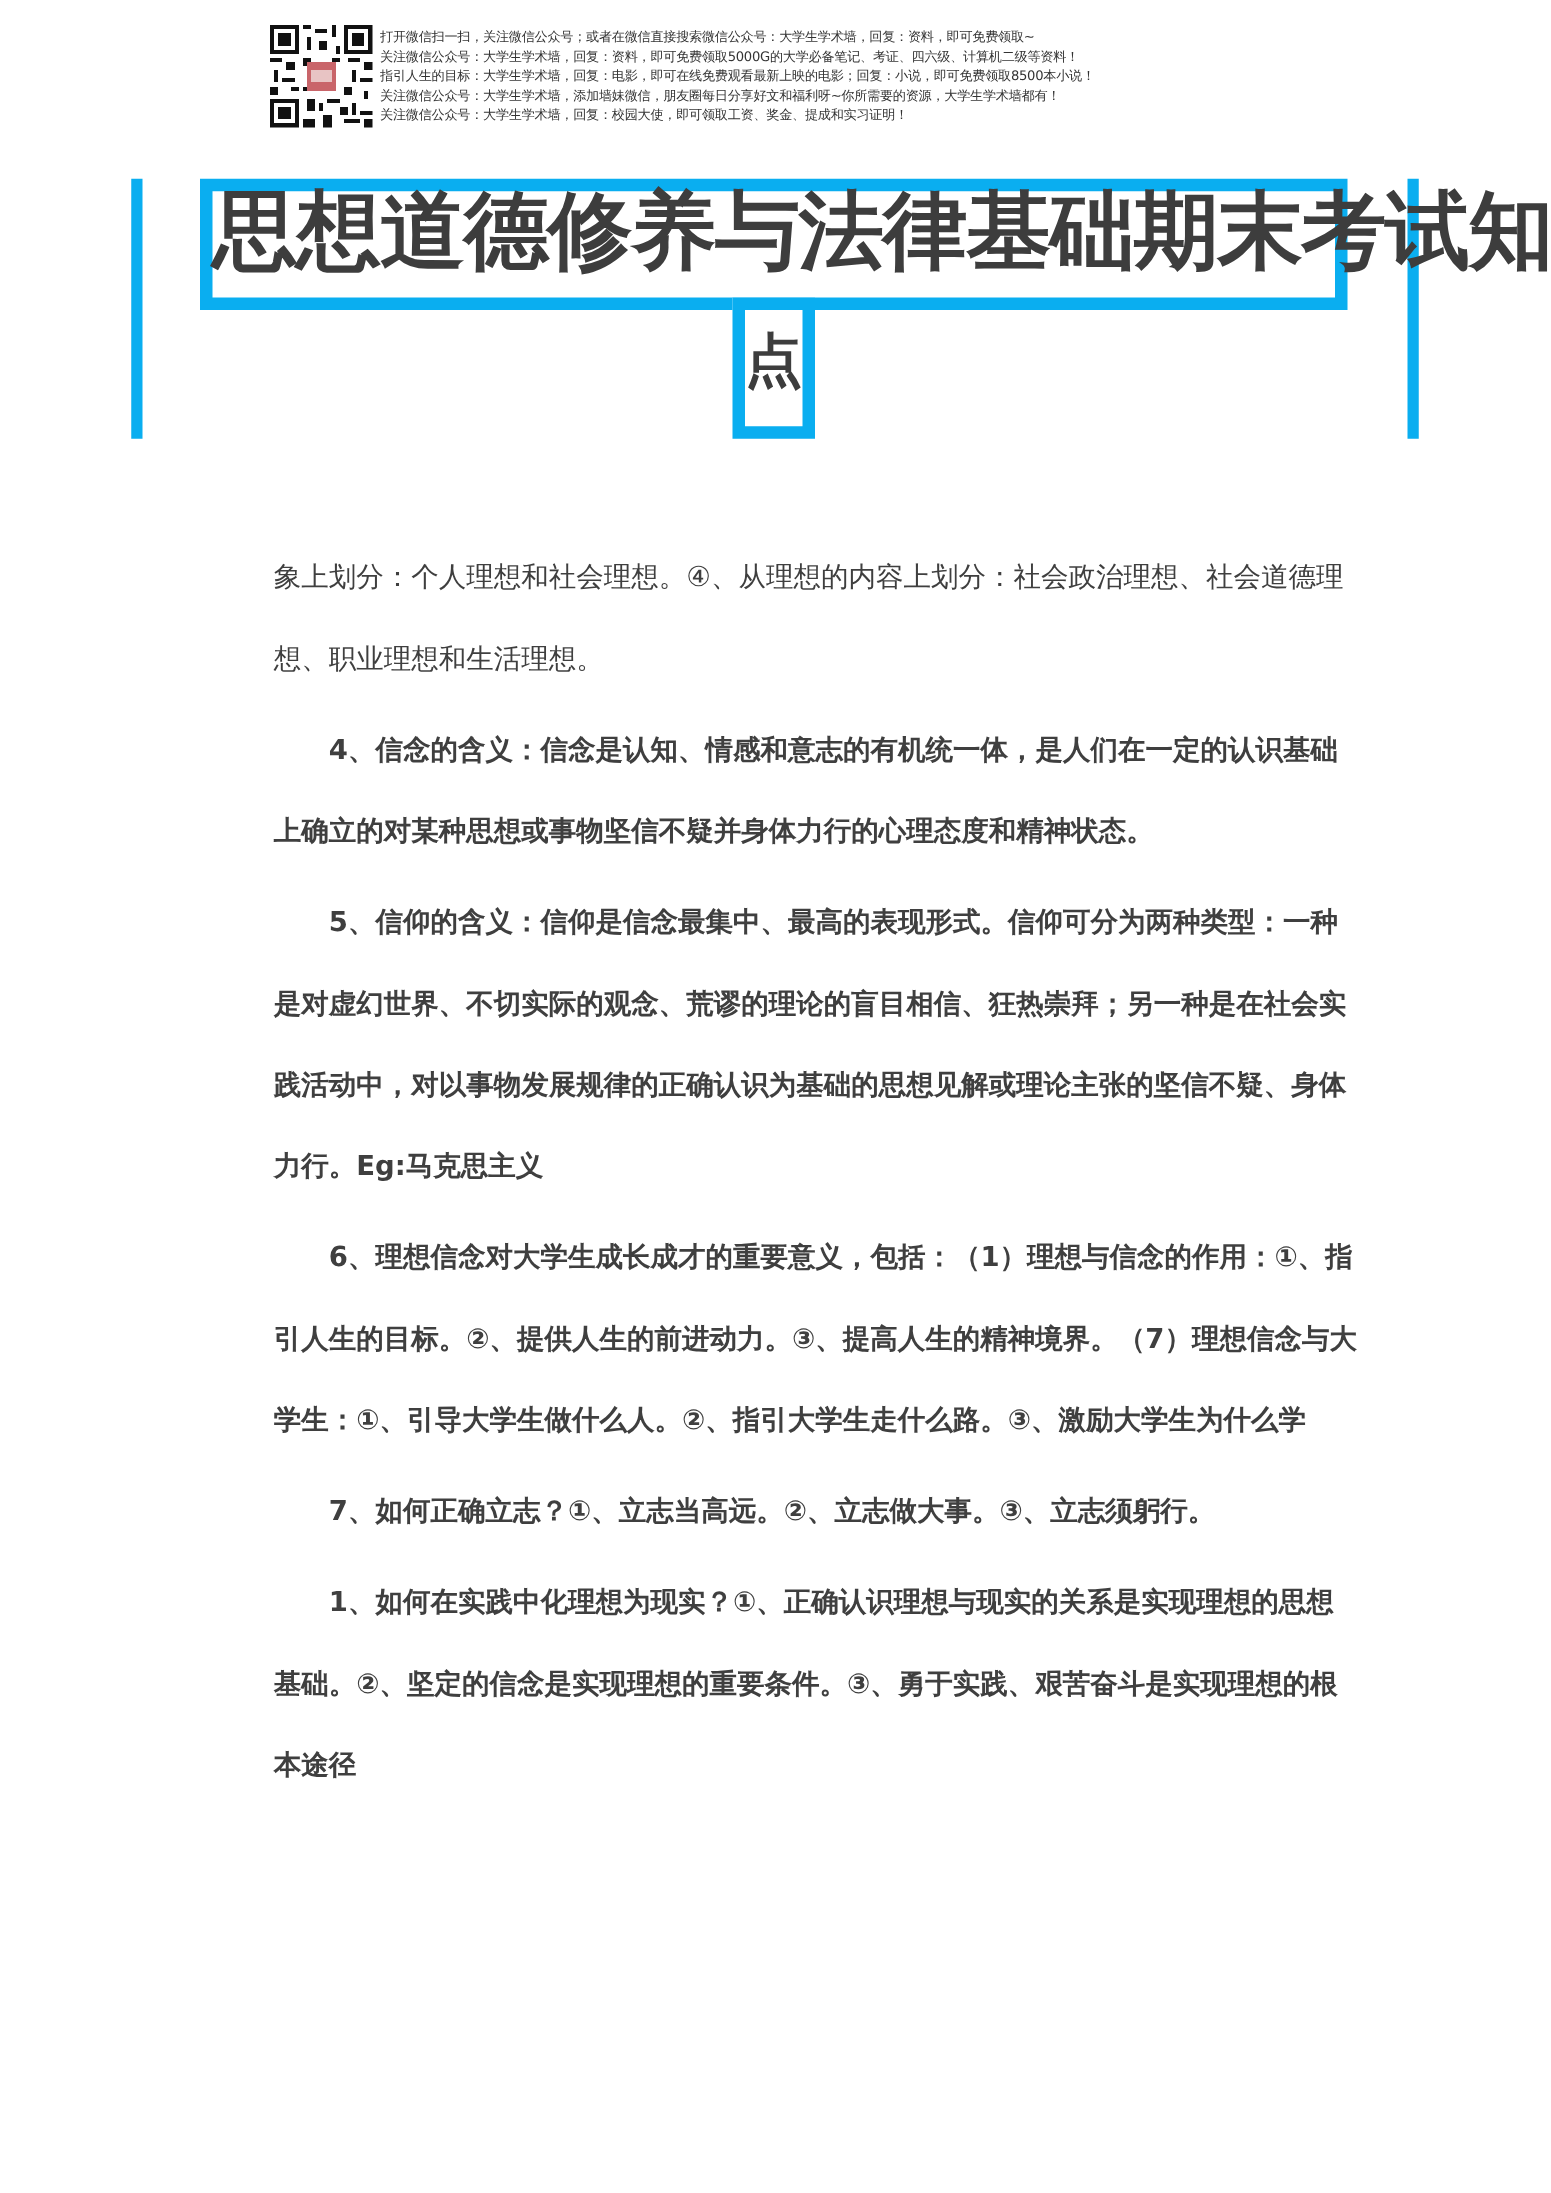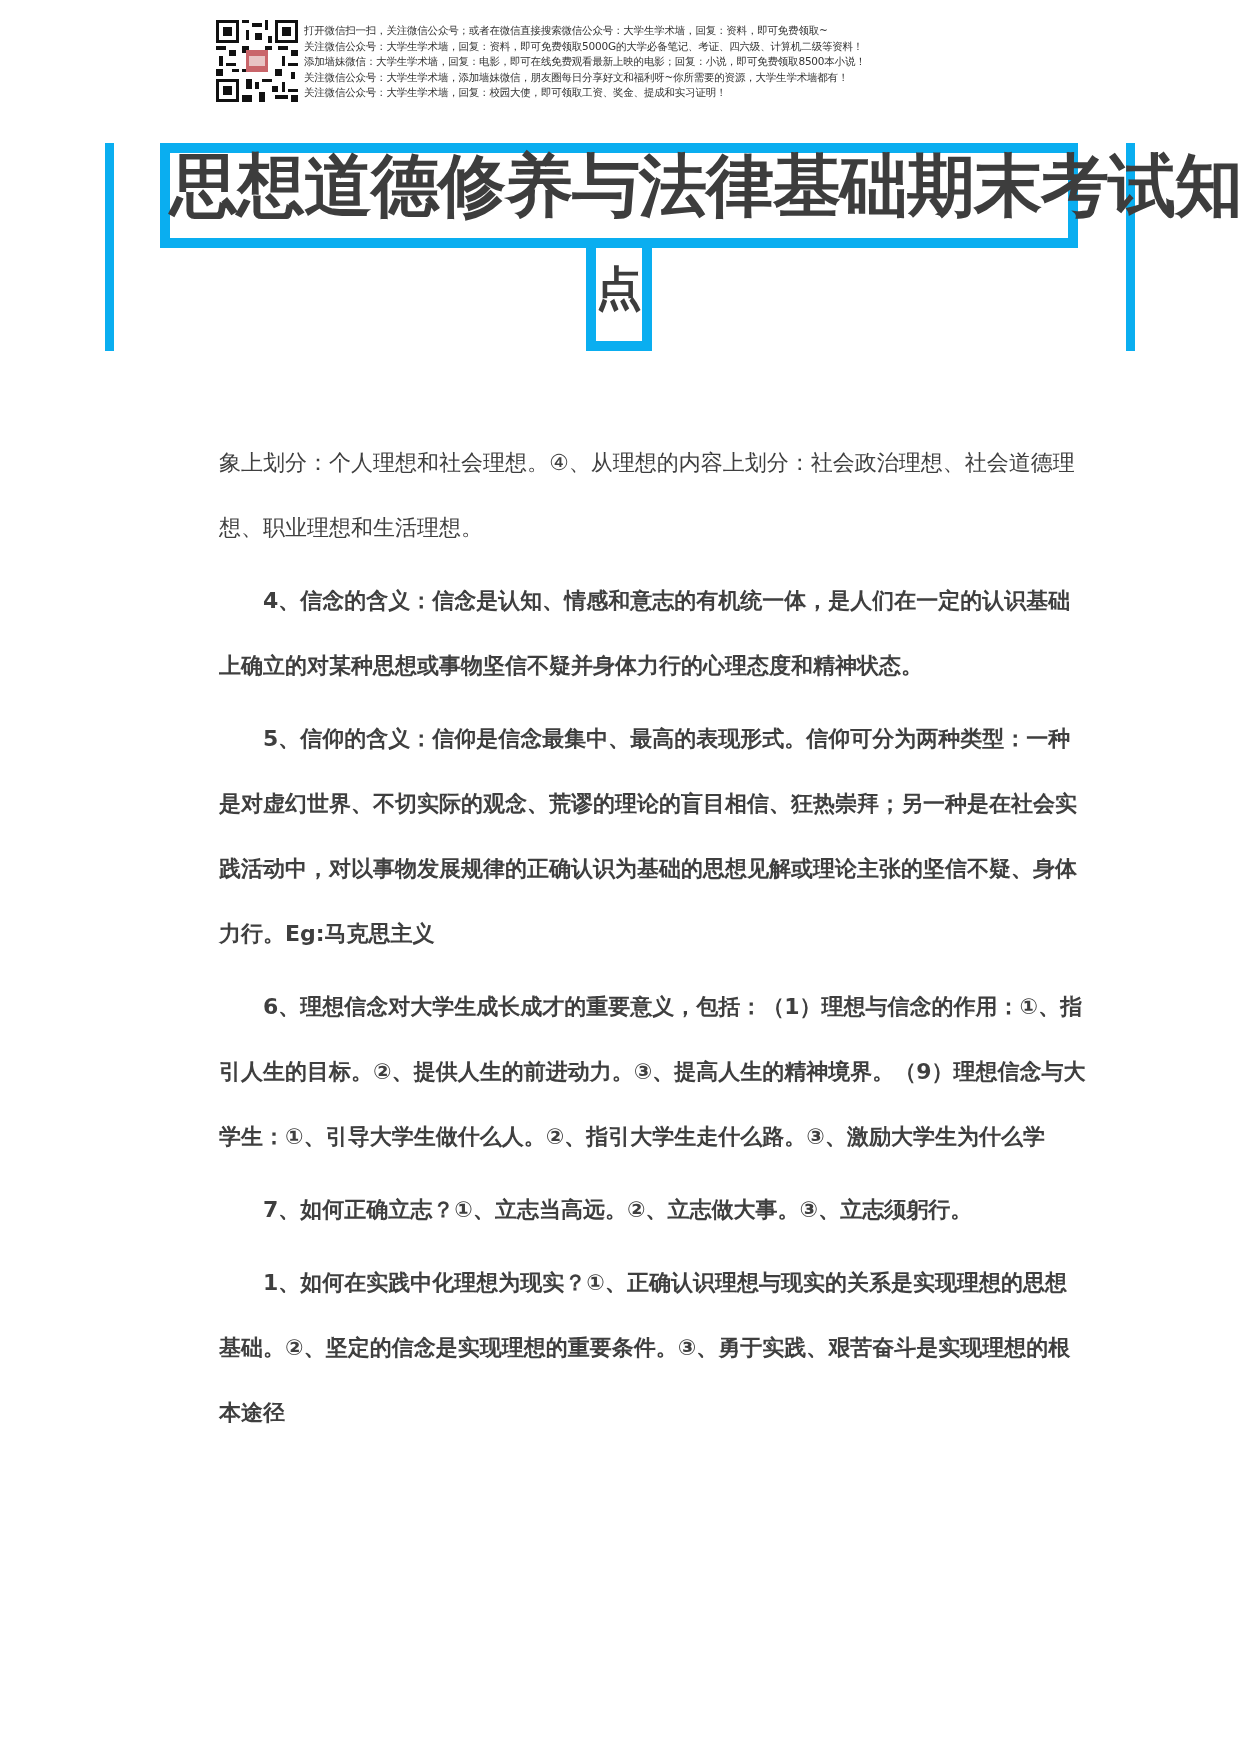--- a/index.html
+++ b/index.html
@@ -75,34 +75,34 @@
           <rect x="18" y="23" width="4" height="1"></rect>
         <rect x="23" y="23" width="2" height="2"></rect>
       </g>
       <rect x="9" y="9" width="7" height="7" fill="#c9656a"></rect>
       <rect x="10" y="11" width="5" height="3" fill="#e8c4c4"></rect>
     </svg>
   </div>
   <div class="promo-lines">
     <div class="promo-line">打开微信扫一扫，关注微信公众号；或者在微信直接搜索微信公众号：大学生学术墙，回复：资料，即可免费领取~</div>
     <div class="promo-line">关注微信公众号：大学生学术墙，回复：资料，即可免费领取5000G的大学必备笔记、考证、四六级、计算机二级等资料！</div>
-    <div class="promo-line">添加墙妹微信：大学生学术墙，回复：电影，即可在线免费观看最新上映的电影；回复：小说，即可免费领取8500本小说！</div>
+    <div class="promo-line">指引人生的目标：大学生学术墙，回复：电影，即可在线免费观看最新上映的电影；回复：小说，即可免费领取8500本小说！</div>
     <div class="promo-line">关注微信公众号：大学生学术墙，添加墙妹微信，朋友圈每日分享好文和福利呀~你所需要的资源，大学生学术墙都有！</div>
     <div class="promo-line">关注微信公众号：大学生学术墙，回复：校园大使，即可领取工资、奖金、提成和实习证明！</div>
   </div>
 </div>
 
 <div class="side-bar left"></div>
 <div class="side-bar right"></div>
 
 <div class="title-box"></div>
 <div class="title-box2"></div>
 <div class="title-text">思想道德修养与法律基础期末考试知识重</div>
 <div class="title-text2">点</div>
 
 <div class="content">
   <p class="para">象上划分：个人理想和社会理想。④、从理想的内容上划分：社会政治理想、社会道德理想、职业理想和生活理想。</p>
   <p class="para indent">4、信念的含义：信念是认知、情感和意志的有机统一体，是人们在一定的认识基础上确立的对某种思想或事物坚信不疑并身体力行的心理态度和精神状态。</p>
   <p class="para indent">5、信仰的含义：信仰是信念最集中、最高的表现形式。信仰可分为两种类型：一种是对虚幻世界、不切实际的观念、荒谬的理论的盲目相信、狂热崇拜；另一种是在社会实践活动中，对以事物发展规律的正确认识为基础的思想见解或理论主张的坚信不疑、身体力行。Eg:马克思主义</p>
-  <p class="para indent">6、理想信念对大学生成长成才的重要意义，包括：（1）理想与信念的作用：①、指引人生的目标。②、提供人生的前进动力。③、提高人生的精神境界。（9）理想信念与大学生：①、引导大学生做什么人。②、指引大学生走什么路。③、激励大学生为什么学</p>
+  <p class="para indent">6、理想信念对大学生成长成才的重要意义，包括：（1）理想与信念的作用：①、指引人生的目标。②、提供人生的前进动力。③、提高人生的精神境界。（7）理想信念与大学生：①、引导大学生做什么人。②、指引大学生走什么路。③、激励大学生为什么学</p>
   <p class="para indent">7、如何正确立志？①、立志当高远。②、立志做大事。③、立志须躬行。</p>
   <p class="para indent">1、如何在实践中化理想为现实？①、正确认识理想与现实的关系是实现理想的思想基础。②、坚定的信念是实现理想的重要条件。③、勇于实践、艰苦奋斗是实现理想的根本途径</p>
 </div>
 
 </body></html>

